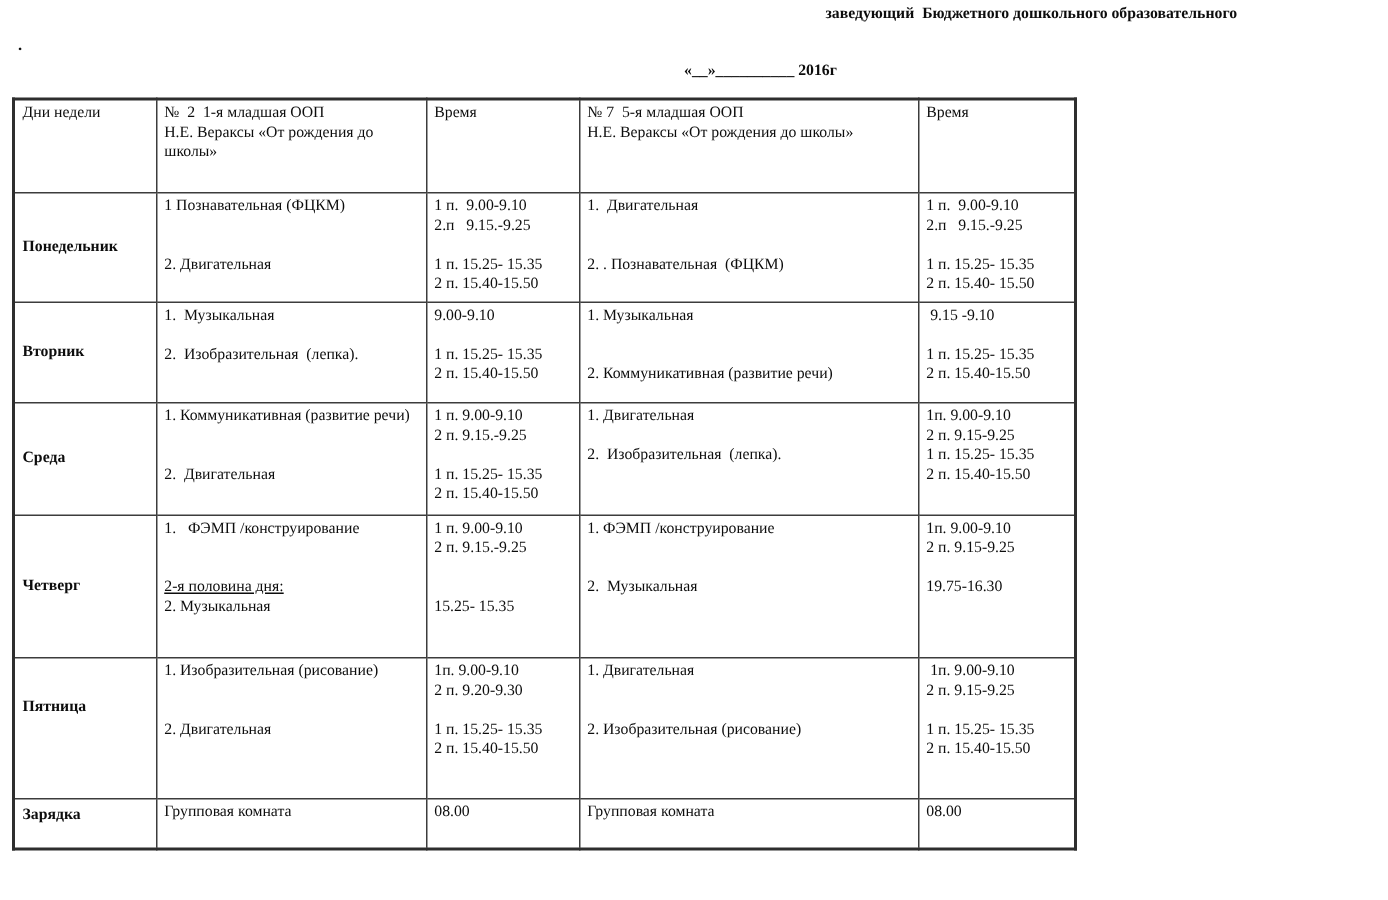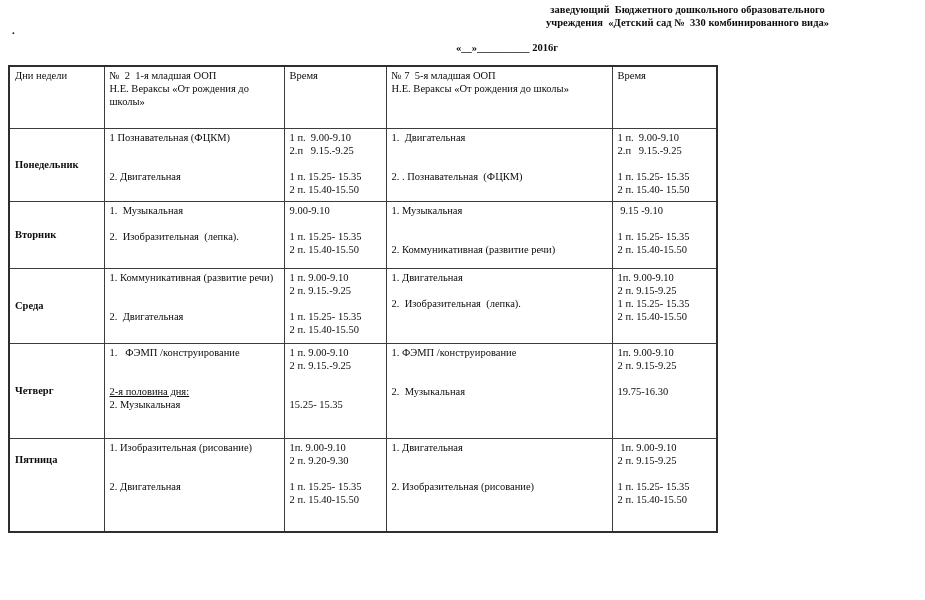--- a/index.html
+++ b/index.html
@@ -31,35 +31,34 @@
   th.h-days{vertical-align:top;padding-top:30px;}
   th.h-grp2{font-weight:bold;padding-top:12px;}
   th.h-grp7{font-weight:bold;padding-top:4px;}
   th.h-time{font-weight:bold;padding-top:4px;}
   tbody td.day{font-weight:bold;vertical-align:middle;}
   tbody tr:nth-child(1){height:73px;}
   tbody tr:nth-child(2){height:67px;}
   tbody tr:nth-child(3){height:75px;}
   tbody tr:nth-child(4){height:95px;}
   tbody tr:nth-child(5){height:94px;}
-  tbody tr:nth-child(5) td.day{vertical-align:top;padding-top:14px;}
+  tbody tr:nth-child(5) td.day{vertical-align:top;padding-top:26px;}
   tbody tr:nth-child(6){height:34px;}
   tbody tr:nth-child(6) td.day{vertical-align:top;padding-top:4px;}
   .ln{white-space:pre-wrap;min-height:13px;}
   .u{text-decoration:underline;}
 </style>
 </head>
 <body>
 
 <div class="page">
 
   <div class="abs dot">.</div>
 
   <div class="abs org">заведующий  Бюджетного дошкольного образовательного</div>
-  <div class="abs org org2">учреждения  «Детский сад №  330 комбинированного вида»</div>
 
 
   <div class="abs daterow">«__»__________ 2016г</div>
 
 
   <table class="sched">
     <colgroup>
       <col style="width:95px">
         <col style="width:180px">
         <col style="width:102px">
@@ -211,16 +210,31 @@
             <div class="ln">2. Изобразительная (рисование)</div>
           </td>
           <td>
             <div class="ln"> 1п. 9.00-9.10</div>
             <div class="ln">2 п. 9.15-9.25</div>
             <div class="ln">&nbsp;</div>
             <div class="ln">1 п. 15.25- 15.35</div>
             <div class="ln">2 п. 15.40-15.50</div>
           </td>
         </tr>
+        <tr>
+          <td class="day">Зарядка</td>
+          <td>
+            <div class="ln">Групповая комната</div>
+          </td>
+          <td>
+            <div class="ln">08.00</div>
+          </td>
+          <td>
+            <div class="ln">Групповая комната</div>
+          </td>
+          <td>
+            <div class="ln">08.00</div>
+          </td>
+        </tr>
       </tbody>
   </table>
 
 </div>
 
 </body></html>

